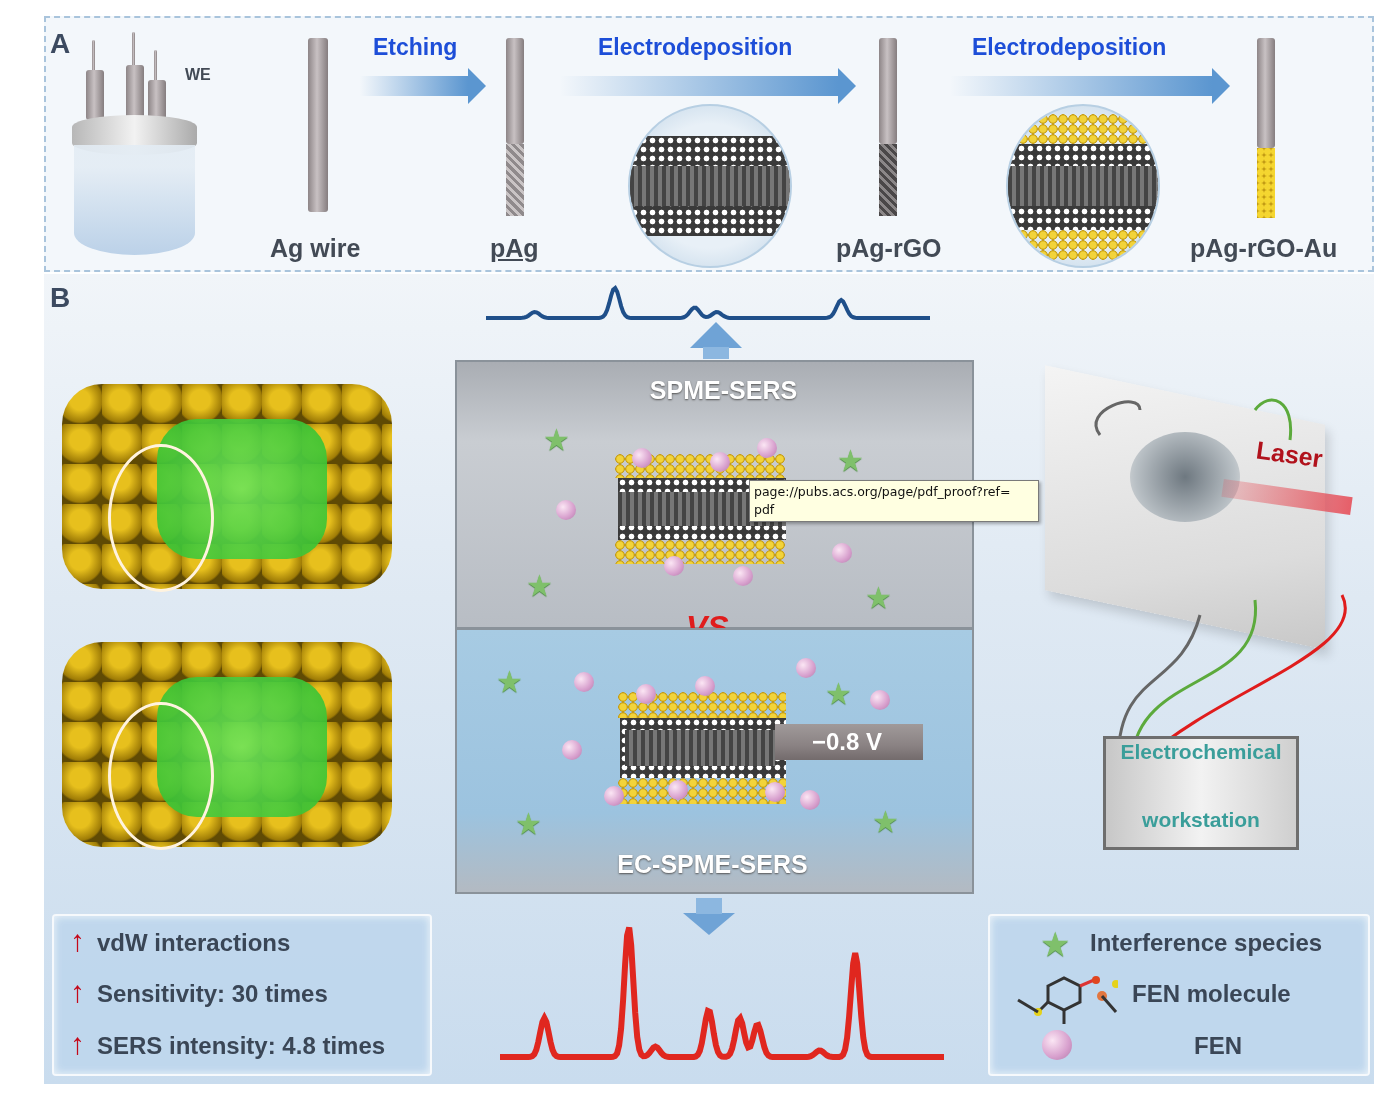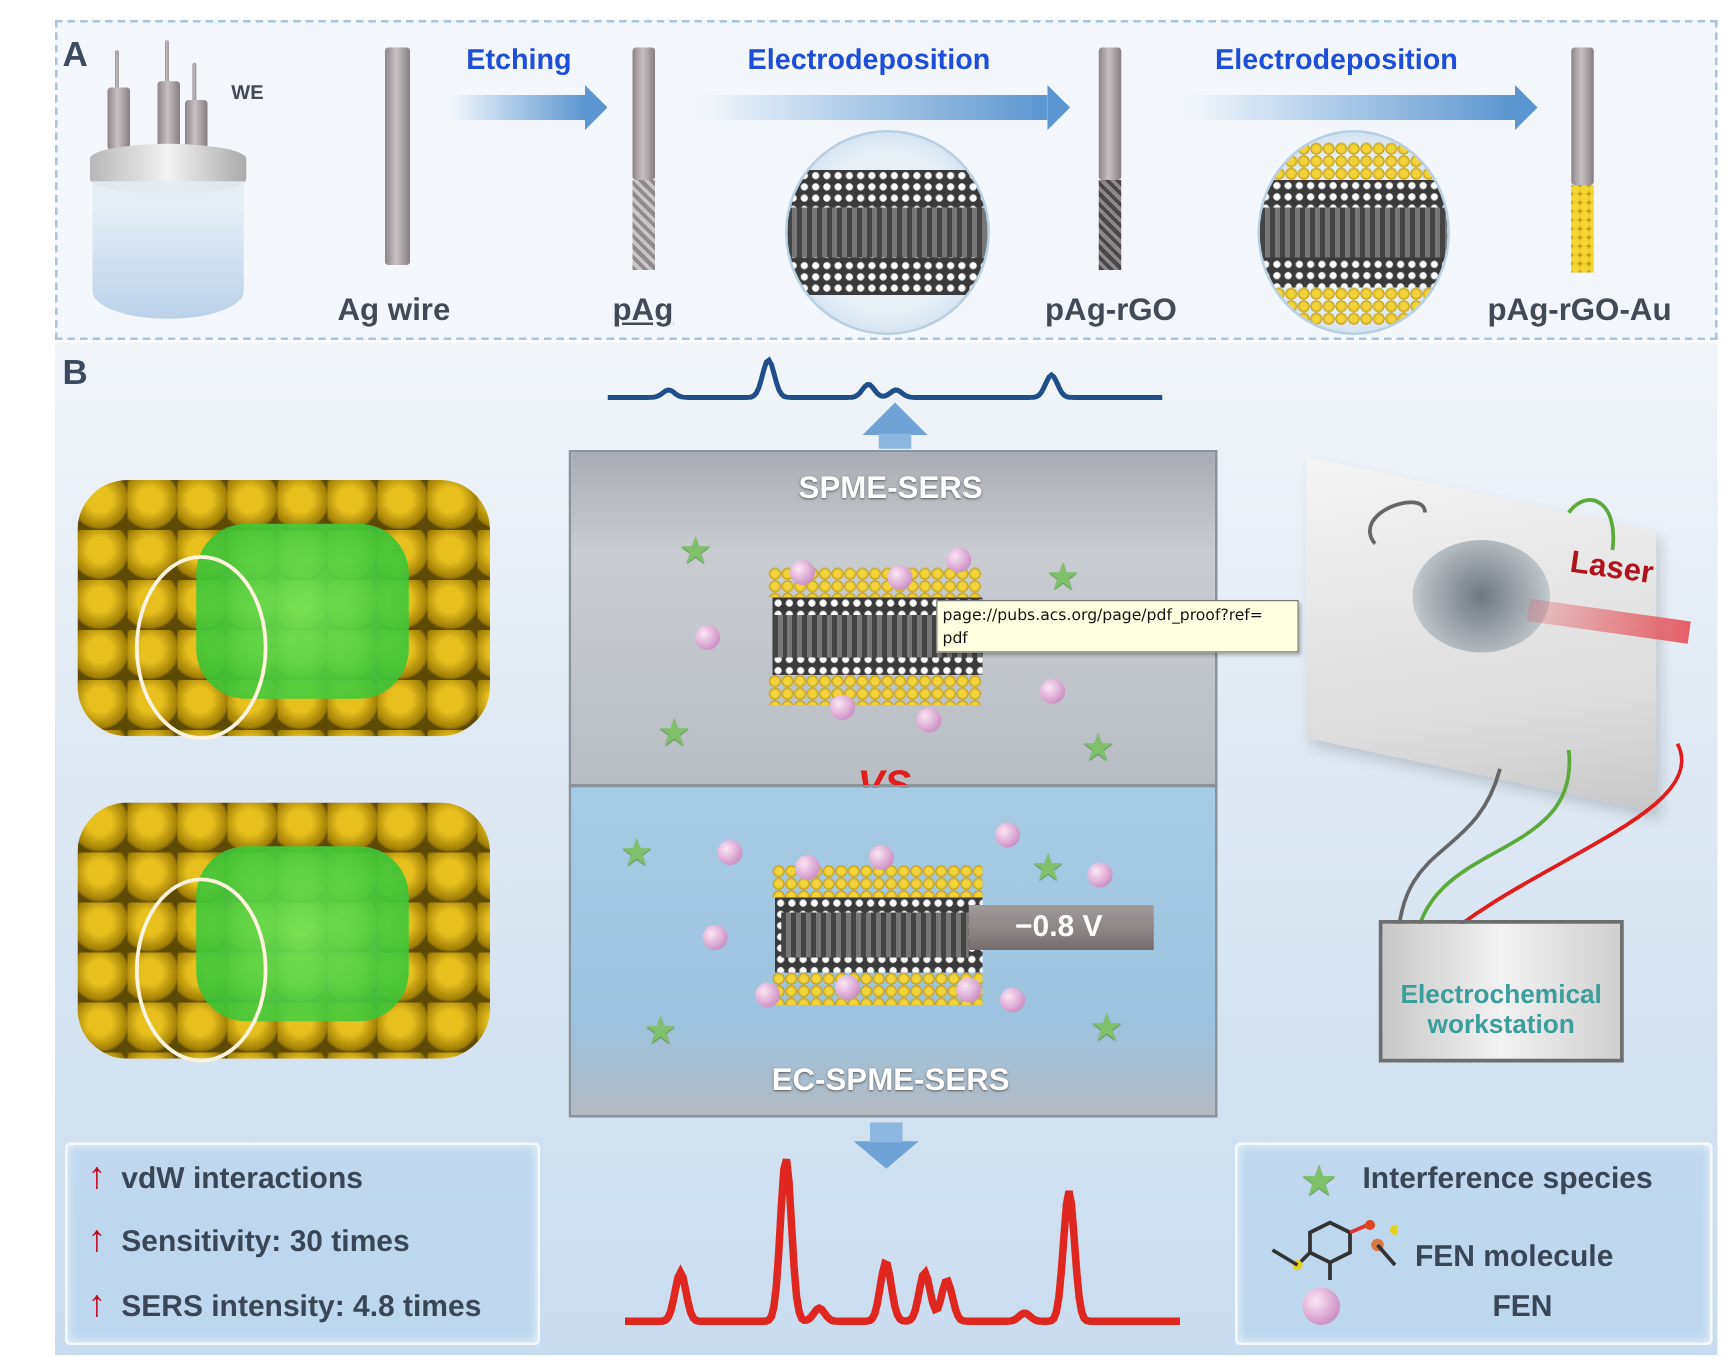--- a/index.html
+++ b/index.html
@@ -91,21 +91,21 @@
   <div class="abs" style="left:46px;top:60px;width:100px;height:142px;border:3px solid #fff3df;border-radius:50%;"></div>
 </div>
 
 <svg class="abs" style="left:486px;top:280px;" width="444" height="45">
   <path id="spmePath" fill="none" stroke="#1f4f8a" stroke-width="4" d="M0.0 38.0L2.0 38.0L4.0 38.0L6.1 38.0L8.1 38.0L10.1 38.0L12.1 38.0L14.1 38.0L16.1 38.0L18.2 38.0L20.2 38.0L22.2 38.0L24.2 38.0L26.2 38.0L28.3 38.0L30.3 38.0L32.3 38.0L34.3 37.9L36.3 37.8L38.3 37.5L40.4 36.8L42.4 35.7L44.4 34.2L46.4 32.7L48.4 32.0L50.5 32.3L52.5 33.5L54.5 35.1L56.5 36.4L58.5 37.3L60.5 37.7L62.6 37.9L64.6 38.0L66.6 38.0L68.6 38.0L70.6 38.0L72.7 38.0L74.7 38.0L76.7 38.0L78.7 38.0L80.7 38.0L82.7 38.0L84.8 38.0L86.8 38.0L88.8 38.0L90.8 38.0L92.8 38.0L94.9 38.0L96.9 38.0L98.9 38.0L100.9 38.0L102.9 38.0L104.9 38.0L107.0 38.0L109.0 38.0L111.0 38.0L113.0 37.9L115.0 37.6L117.1 36.6L119.1 34.4L121.1 30.0L123.1 23.4L125.1 15.7L127.1 9.7L129.2 8.1L131.2 11.7L133.2 18.8L135.2 26.3L137.2 32.1L139.3 35.5L141.3 37.1L143.3 37.7L145.3 37.9L147.3 38.0L149.3 38.0L151.4 38.0L153.4 38.0L155.4 38.0L157.4 38.0L159.4 38.0L161.5 38.0L163.5 38.0L165.5 38.0L167.5 38.0L169.5 38.0L171.5 38.0L173.6 38.0L175.6 38.0L177.6 38.0L179.6 38.0L181.6 38.0L183.7 38.0L185.7 38.0L187.7 38.0L189.7 38.0L191.7 38.0L193.7 37.9L195.8 37.8L197.8 37.3L199.8 36.2L201.8 34.4L203.8 31.8L205.9 29.2L207.9 27.7L209.9 27.8L211.9 29.7L213.9 32.3L215.9 34.8L218.0 36.4L220.0 37.0L222.0 36.8L224.0 35.9L226.0 34.5L228.1 33.0L230.1 32.1L232.1 32.2L234.1 33.3L236.1 34.8L238.1 36.2L240.2 37.1L242.2 37.7L244.2 37.9L246.2 38.0L248.2 38.0L250.3 38.0L252.3 38.0L254.3 38.0L256.3 38.0L258.3 38.0L260.3 38.0L262.4 38.0L264.4 38.0L266.4 38.0L268.4 38.0L270.4 38.0L272.5 38.0L274.5 38.0L276.5 38.0L278.5 38.0L280.5 38.0L282.5 38.0L284.6 38.0L286.6 38.0L288.6 38.0L290.6 38.0L292.6 38.0L294.7 38.0L296.7 38.0L298.7 38.0L300.7 38.0L302.7 38.0L304.7 38.0L306.8 38.0L308.8 38.0L310.8 38.0L312.8 38.0L314.8 38.0L316.9 38.0L318.9 38.0L320.9 38.0L322.9 38.0L324.9 38.0L326.9 38.0L329.0 38.0L331.0 38.0L333.0 38.0L335.0 38.0L337.0 38.0L339.1 37.9L341.1 37.8L343.1 37.3L345.1 36.2L347.1 33.9L349.1 30.1L351.2 25.5L353.2 21.6L355.2 20.0L357.2 21.6L359.2 25.5L361.3 30.1L363.3 33.9L365.3 36.2L367.3 37.3L369.3 37.8L371.3 37.9L373.4 38.0L375.4 38.0L377.4 38.0L379.4 38.0L381.4 38.0L383.5 38.0L385.5 38.0L387.5 38.0L389.5 38.0L391.5 38.0L393.5 38.0L395.6 38.0L397.6 38.0L399.6 38.0L401.6 38.0L403.6 38.0L405.7 38.0L407.7 38.0L409.7 38.0L411.7 38.0L413.7 38.0L415.7 38.0L417.8 38.0L419.8 38.0L421.8 38.0L423.8 38.0L425.8 38.0L427.9 38.0L429.9 38.0L431.9 38.0L433.9 38.0L435.9 38.0L437.9 38.0L440.0 38.0L442.0 38.0L444.0 38.0"></path>
 </svg>
 <div class="abs" style="left:690px;top:322px;width:0;height:0;border-left:26px solid transparent;border-right:26px solid transparent;border-bottom:26px solid #6fa3d6;"></div>
 <div class="abs" style="left:703px;top:347px;width:26px;height:12px;background:#8cb7e0;"></div>
 
 <div class="abs cage" style="left:455px;top:360px;width:515px;height:265px;background:linear-gradient(#a9adb3,#c9cdd2 30%,#b8bdc4);"></div>
-<div class="abs" style="left:455px;top:376px;width:515px;text-align:center;font-weight:bold;font-size:25px;color:#fff;text-shadow:0 1px 2px #555;">SPME-SERS</div>
+<div class="abs" style="left:455px;top:376px;width:515px;text-align:center;font-weight:bold;font-size:25px;color:#fff;text-shadow:0 1px 2px #555;padding-left:11px;">SPME-SERS</div>
 <div class="abs gold" style="left:615px;top:454px;width:170px;height:24px;"></div>
 <div class="abs hex" style="left:618px;top:478px;width:168px;height:62px;"></div>
 <div class="abs tube" style="left:618px;top:492px;width:168px;height:34px;"></div>
 <div class="abs gold" style="left:615px;top:540px;width:170px;height:24px;"></div>
 <div class="abs star" style="left:543px;top:422px;">★</div>
 <div class="abs star" style="left:837px;top:443px;">★</div>
 <div class="abs star" style="left:526px;top:568px;">★</div>
 <div class="abs star" style="left:865px;top:580px;">★</div>
 <div class="abs fen" style="left:632px;top:448px;"></div>
 <div class="abs fen" style="left:710px;top:452px;"></div>
@@ -154,21 +154,21 @@
 
 <svg class="abs" style="left:1080px;top:390px;" width="290" height="370">
   <path d="M20 45 C 0 20, 60 0, 60 20" stroke="#666" stroke-width="3" fill="none"></path>
   <path d="M175 20 C 190 0, 215 10, 210 50" stroke="#5caa3c" stroke-width="3" fill="none"></path>
   <path d="M120 225 C 100 300, 40 280, 38 368" stroke="#666" stroke-width="3" fill="none"></path>
   <path d="M175 210 C 185 300, 60 280, 52 368" stroke="#5caa3c" stroke-width="3" fill="none"></path>
   <path d="M262 205 C 290 260, 140 300, 66 368" stroke="#e01c1c" stroke-width="3" fill="none"></path>
 </svg>
 
 <div class="abs" style="left:1103px;top:736px;width:196px;height:114px;background:linear-gradient(90deg,#c7c7c7,#f2f2f2 50%,#cfcfcf);border:3px solid #6e6e6e;box-sizing:border-box;"></div>
-<div class="abs" style="left:1103px;top:784px;width:196px;text-align:center;font-weight:bold;font-size:21px;color:#3a9e9a;">Electrochemical</div>
+<div class="abs" style="left:1103px;top:740px;width:196px;text-align:center;font-weight:bold;font-size:21px;color:#3a9e9a;">Electrochemical</div>
 <div class="abs" style="left:1103px;top:808px;width:196px;text-align:center;font-weight:bold;font-size:21px;color:#3a9e9a;">workstation</div>
 
 <div class="abs box" style="left:52px;top:914px;width:376px;height:158px;"></div>
 <div class="abs up" style="left:70px;top:924px;">↑</div>
 <div class="abs item" style="left:97px;top:929px;">vdW interactions</div>
 <div class="abs up" style="left:70px;top:975px;">↑</div>
 <div class="abs item" style="left:97px;top:980px;">Sensitivity: 30 times</div>
 <div class="abs up" style="left:70px;top:1027px;">↑</div>
 <div class="abs item" style="left:97px;top:1032px;">SERS intensity: 4.8 times</div>
 
@@ -180,20 +180,20 @@
   <line x1="40" y1="34" x2="30" y2="44" stroke="#333" stroke-width="3"></line>
   <circle cx="30" cy="44" r="4" fill="#e5d21a"></circle>
   <line x1="30" y1="44" x2="10" y2="32" stroke="#333" stroke-width="3"></line>
   <line x1="72" y1="18" x2="86" y2="12" stroke="#d33" stroke-width="3"></line>
   <circle cx="88" cy="12" r="4" fill="#e0451f"></circle>
   <circle cx="94" cy="28" r="5" fill="#e27640"></circle>
   <circle cx="108" cy="16" r="4" fill="#e5d21a"></circle>
   <line x1="94" y1="28" x2="108" y2="44" stroke="#333" stroke-width="3"></line>
   <line x1="56" y1="42" x2="56" y2="56" stroke="#333" stroke-width="3"></line>
 </svg>
-<div class="abs item" style="left:1132px;top:980px;margin-top:12px;">FEN molecule</div>
+<div class="abs item" style="left:1132px;top:980px;">FEN molecule</div>
 <div class="abs fen" style="left:1042px;top:1030px;width:30px;height:30px;"></div>
 <div class="abs item" style="left:1194px;top:1032px;">FEN</div>
 
 <div class="abs tooltip" style="left:749px;top:480px;width:280px;">
   <div>page://pubs.acs.org/page/pdf_proof?ref=</div>
   <div>pdf</div>
 </div>
 
 </body></html>

